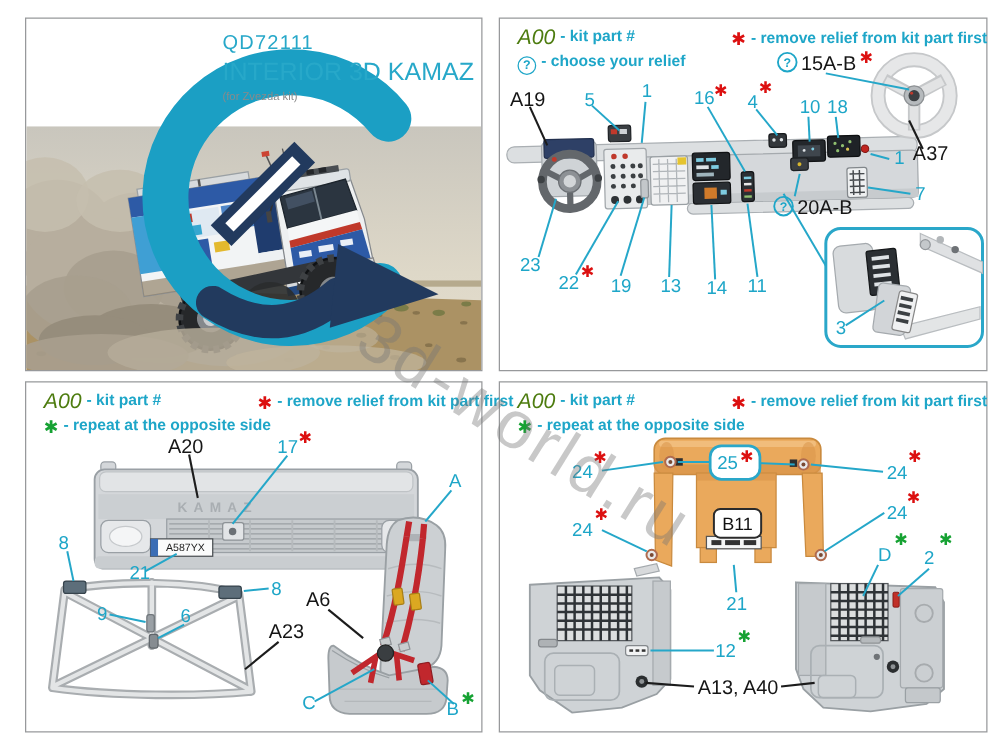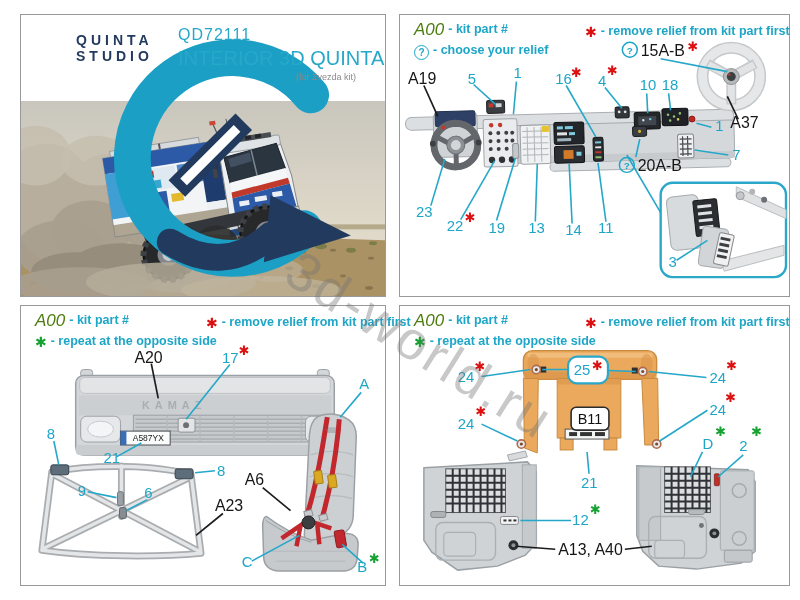--- a/index.html
+++ b/index.html
@@ -21,21 +21,21 @@
   .star.red{color:#dc1010;} .star.green{color:#16a233;}
   .qm{display:inline-block;width:13px;height:13px;border:1.5px solid #1ea6c8;border-radius:50%;
       color:#1ea6c8;font-size:10px;line-height:13px;text-align:center;font-weight:bold;}
   
   .brandtxt{position:absolute;left:55px;top:17px;color:#223a5e;font-weight:bold;
             font-size:14px;letter-spacing:4px;line-height:16px;z-index:5;}
   .prod{position:absolute;left:157px;top:11px;z-index:5;width:190px;}
   .prod .code{color:#27a8c9;font-size:16px;letter-spacing:1px;}
   .prod .scale{color:#27a8c9;font-size:16px;font-weight:bold;margin-top:1px;}
   .prod .title{color:#27a8c9;font-size:20px;margin-top:3px;white-space:nowrap;}
-  .prod .subtitle{color:#8a8a8a;font-size:9px;text-align:right;margin-top:2px;width:178px;}
+  .prod .subtitle{color:#8a8a8a;font-size:9px;text-align:left;margin-top:2px;width:178px;}
   #logo-q{position:absolute;left:14px;top:13px;z-index:5;}
   #photo{position:absolute;left:0px;top:86px;width:100%;height:195px;}
   
   text{font-family:"Liberation Sans",sans-serif;}
   .t-teal{fill:#1ea6c8;font-size:15px;}
   .t-black{fill:#161616;font-size:16px;}
   .t-star{font-family:"DejaVu Sans",sans-serif;font-size:13px;font-weight:bold;}
   .f-red{fill:#dc1010;} .f-green{fill:#16a233;}
   .t-q{fill:#1ea6c8;font-size:10px;font-weight:bold;}
   .ld{stroke:#25a7c9;stroke-width:1.6;}
@@ -52,27 +52,23 @@
 <div id="sheet">
 
   <div id="q-tl" class="quad">
     <svg id="logo-q" width="40" height="42" viewBox="0 0 40 42">
       <path d="M34,10 A15,15 0 1 0 33,30" fill="none" stroke="#1b9fc4" stroke-width="5.5" stroke-linecap="round"></path>
       <path d="M28,31 Q21,37 13,32" fill="none" stroke="#223a5e" stroke-width="4" stroke-linecap="round"></path>
       <path d="M28,25 L40,31 L27,35 Z" fill="#223a5e"></path>
       <line x1="14" y1="24" x2="24" y2="14" stroke="#223a5e" stroke-width="3.5"></line>
       <line x1="15" y1="23" x2="23" y2="15" stroke="#ffffff" stroke-width="1.4"></line>
     </svg>
-    <div class="brandtxt">
-      <div>QUINTA</div>
-      <div>STUDIO</div>
-    </div>
     <div class="prod">
       <div class="code">QD72111</div>
-      <div class="title">INTERIOR 3D QUINTA</div>
+      <div class="title">INTERIOR 3D KAMAZ</div>
       <div class="subtitle">(for Zvezda kit)</div>
     </div>
 
     <svg id="photo" viewBox="0 0 364 196" preserveAspectRatio="none">
       <defs>
         <linearGradient id="sky" x1="0" y1="0" x2="0" y2="1">
           <stop offset="0" stop-color="#c9c6bd"></stop>
             <stop offset="0.6" stop-color="#ded8c8"></stop>
             <stop offset="1" stop-color="#e6dfcf"></stop>
         </linearGradient>

